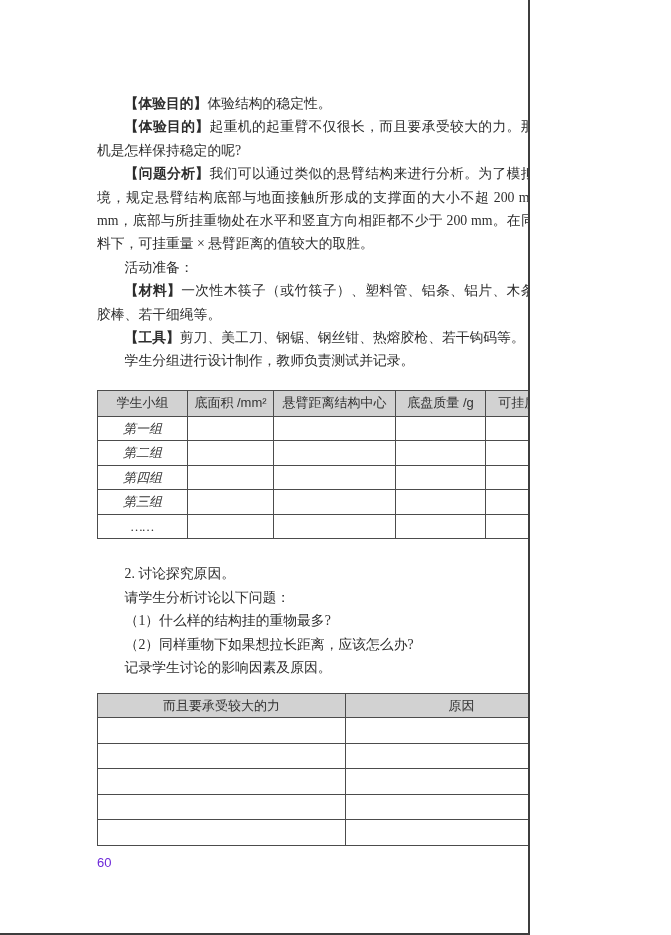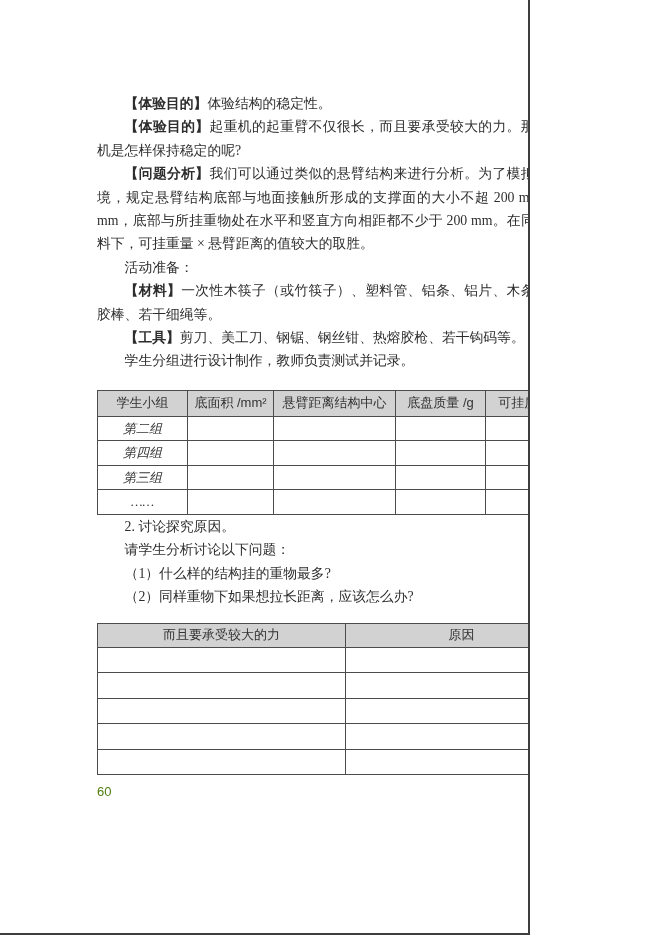--- a/index.html
+++ b/index.html
@@ -59,29 +59,29 @@
     font-size: 13px;
     background: #ffffff;
   }
   .rowlabel {
     font-family: "Liberation Serif", "DejaVu Serif", serif;
     font-style: italic;
     text-align: center;
     color: #333333;
   }
   .t1 { margin-top: 17px; border-radius: 16px; }
-  .sec2 { margin-top: 0; }
+  .sec2 { margin-top: 23px; }
   .t2 { margin-top: 14px; }
   .t2 th { height: 23px; }
   .t2 td { height: 24.5px; }
   .pagenum {
     margin-top: 9px;
     font-family: "Liberation Sans", "DejaVu Sans", sans-serif;
     font-size: 13px;
-    color: #4d7c0f;
+    color: #6d28d9;
   }
 </style>
 </head>
 <body>
 
 <div class="page">
   <div class="content">
 
     <p class="para"><span class="b">【体验目的】</span><span>体验结构的稳定性。</span></p>
 
@@ -109,20 +109,27 @@
         <tr>
           <th>学生小组</th>
           <th>底面积 /mm²</th>
           <th>悬臂距离结构中心</th>
           <th>底盘质量 /g</th>
           <th>可挂质量 /g</th>
         </tr>
       </thead>
       <tbody>
           <tr>
+            <td class="rowlabel">第一组</td>
+            <td></td>
+            <td></td>
+            <td></td>
+            <td></td>
+          </tr>
+          <tr>
             <td class="rowlabel">第二组</td>
             <td></td>
             <td></td>
             <td></td>
             <td></td>
           </tr>
           <tr>
             <td class="rowlabel">第四组</td>
             <td></td>
             <td></td>
@@ -144,20 +151,21 @@
             <td></td>
           </tr>
         </tbody>
     </table>
 
     <div class="sec2">
       <p class="para"><span>2. 讨论探究原因。</span></p>
       <p class="para"><span>请学生分析讨论以下问题：</span></p>
       <p class="para"><span>（1）什么样的结构挂的重物最多?</span></p>
       <p class="para"><span>（2）同样重物下如果想拉长距离，应该怎么办?</span></p>
+      <p class="para"><span>记录学生讨论的影响因素及原因。</span></p>
     </div>
 
     <table class="t2">
       <colgroup>
         <col style="width:248px">
           <col style="width:232px">
       </colgroup>
       <thead>
         <tr>
           <th>而且要承受较大的力</th>

